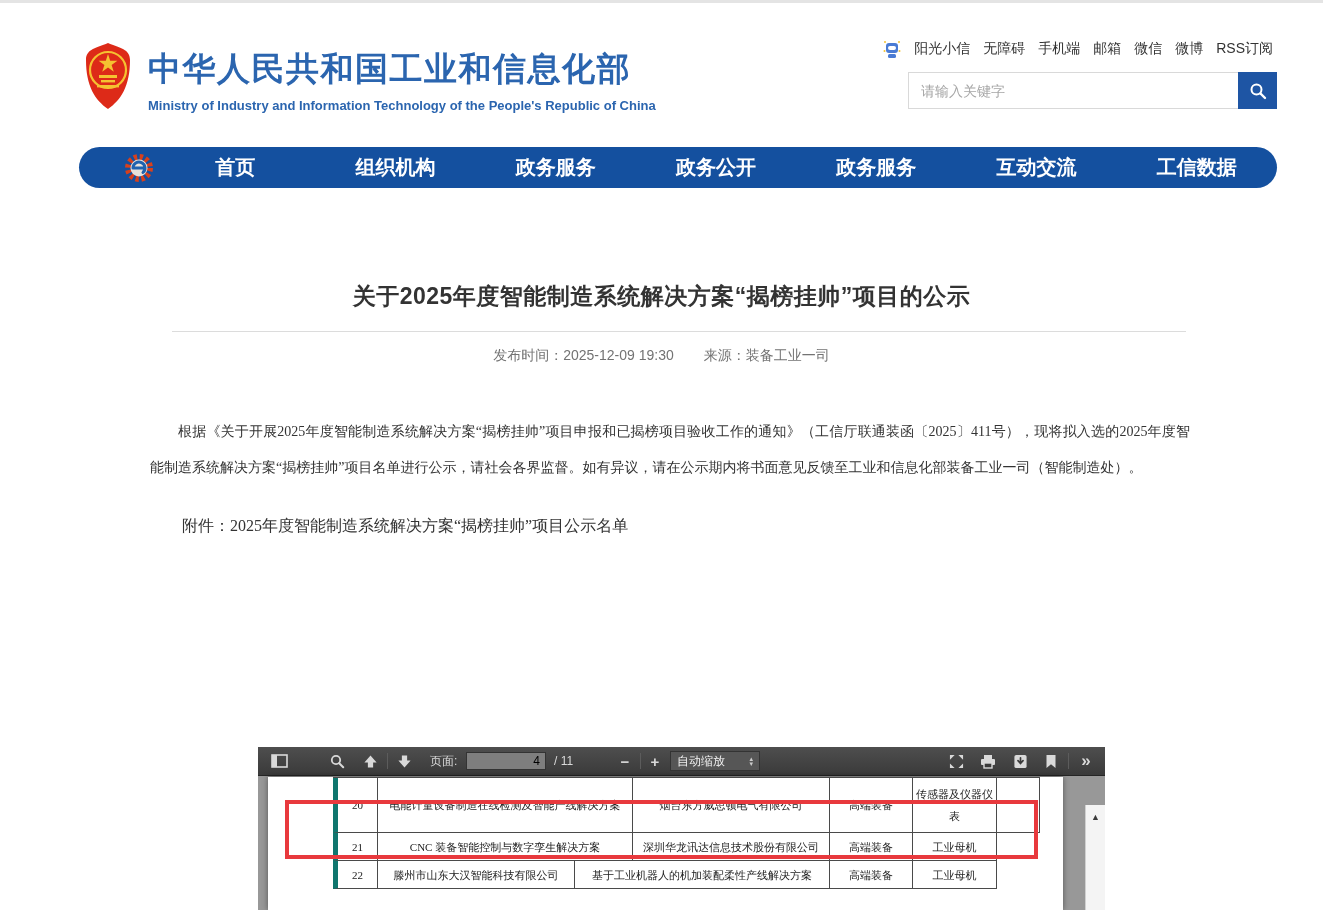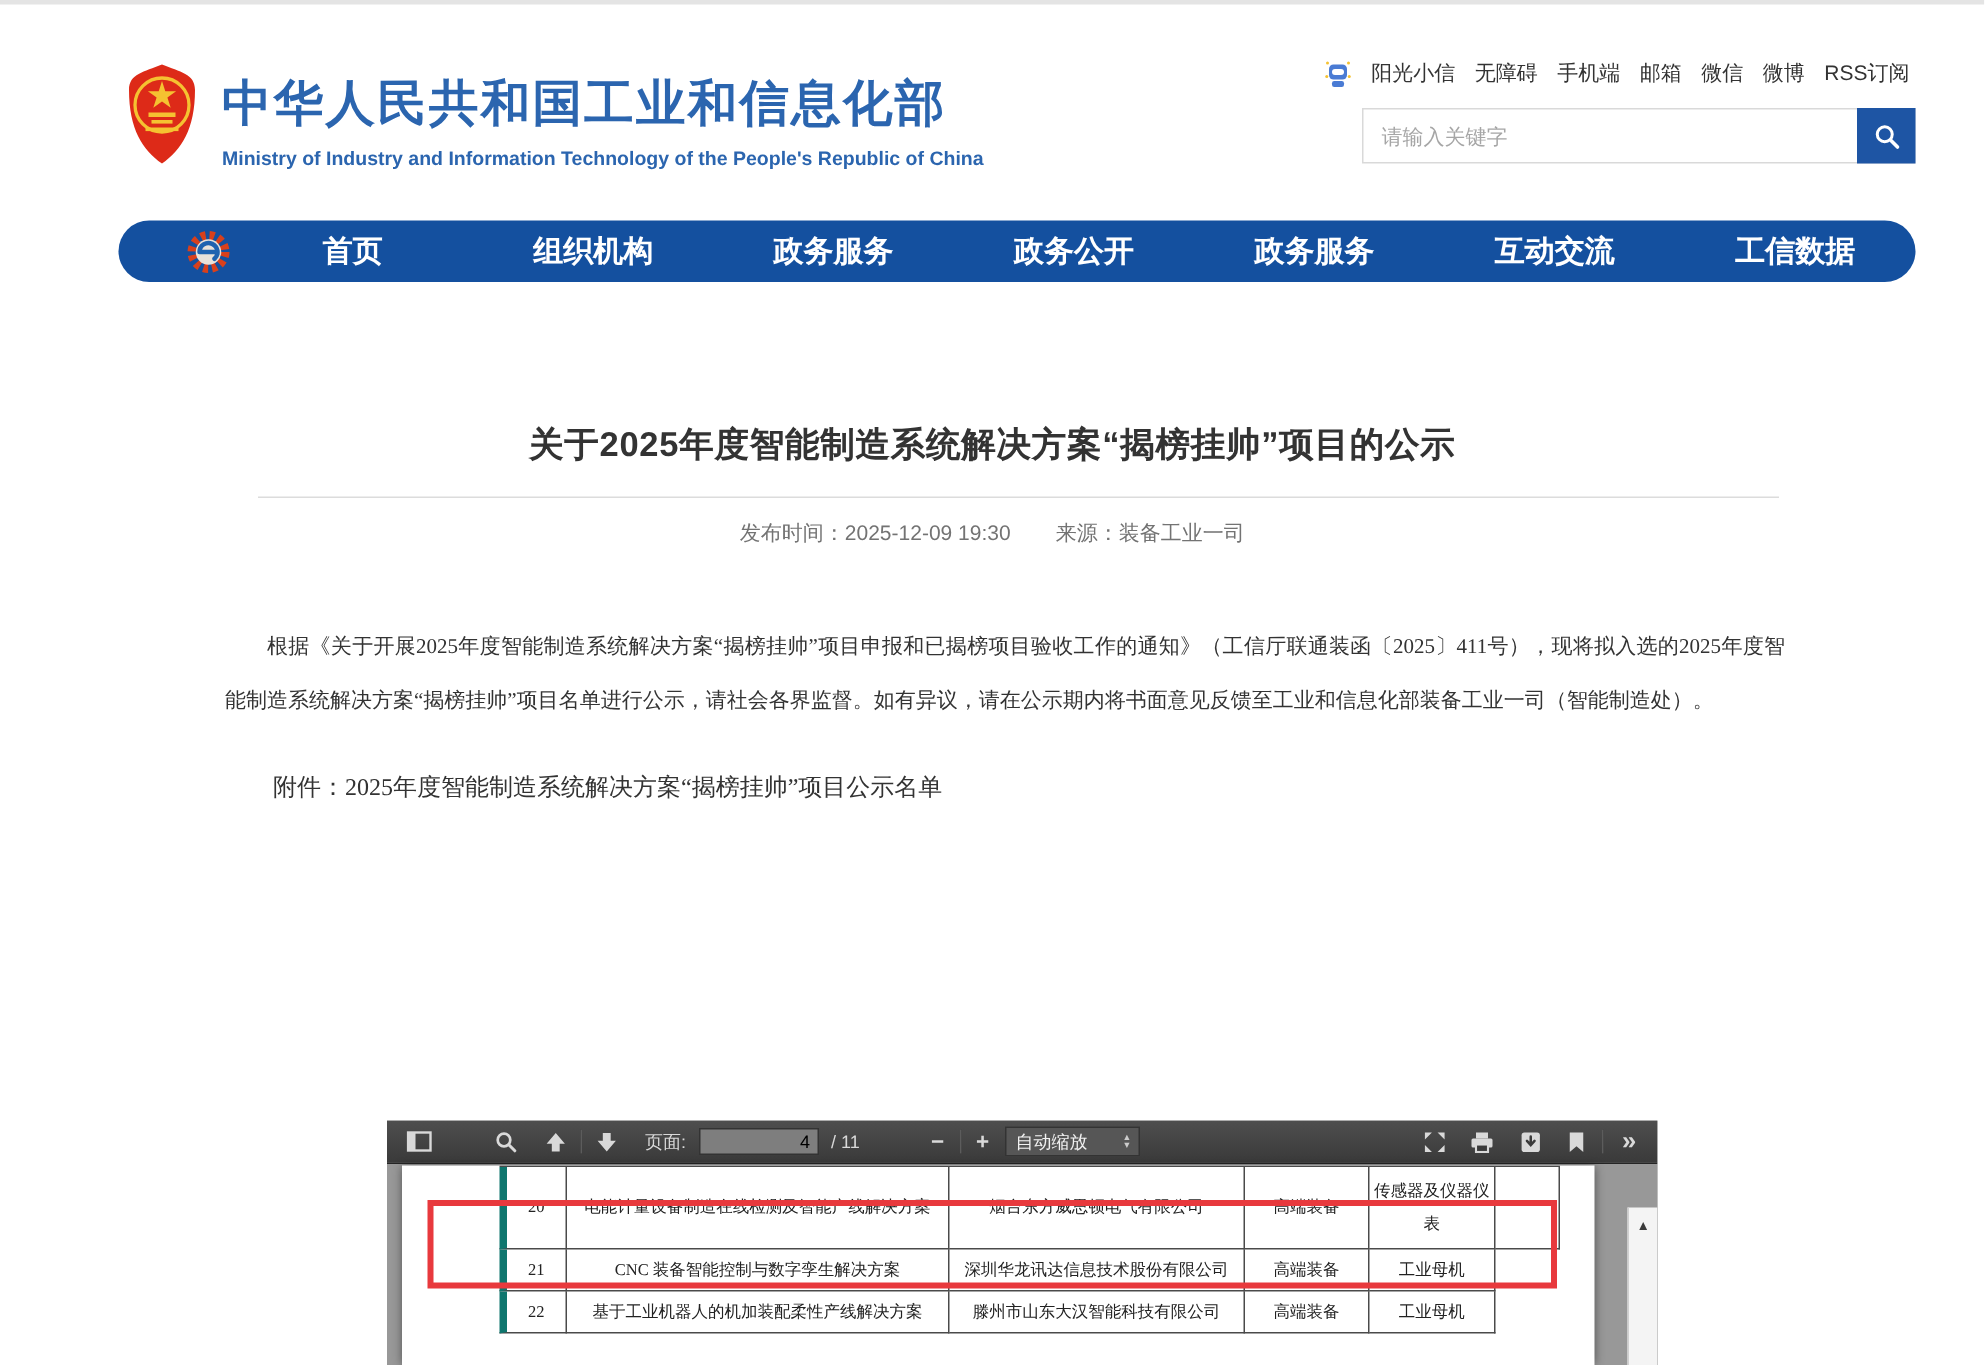--- a/index.html
+++ b/index.html
@@ -247,22 +247,22 @@
             </div>
             <div class="prow row-short">
               <div class="pcell c0">21</div>
               <div class="pcell c1">CNC 装备智能控制与数字孪生解决方案</div>
               <div class="pcell c2">深圳华龙讯达信息技术股份有限公司</div>
               <div class="pcell c3">高端装备</div>
               <div class="pcell c4">工业母机</div>
             </div>
             <div class="prow row-short">
               <div class="pcell c0">22</div>
+              <div class="pcell c2">滕州市山东大汉智能科技有限公司</div>
               <div class="pcell c1">基于工业机器人的机加装配柔性产线解决方案</div>
-              <div class="pcell c2">滕州市山东大汉智能科技有限公司</div>
               <div class="pcell c3">高端装备</div>
               <div class="pcell c4">工业母机</div>
             </div>
           </div>
       </div>
       <div class="highlight-box"></div>
       <div class="pdf-scrollbar">
         <div class="scroll-up">▲</div>
       </div>
     </div>

